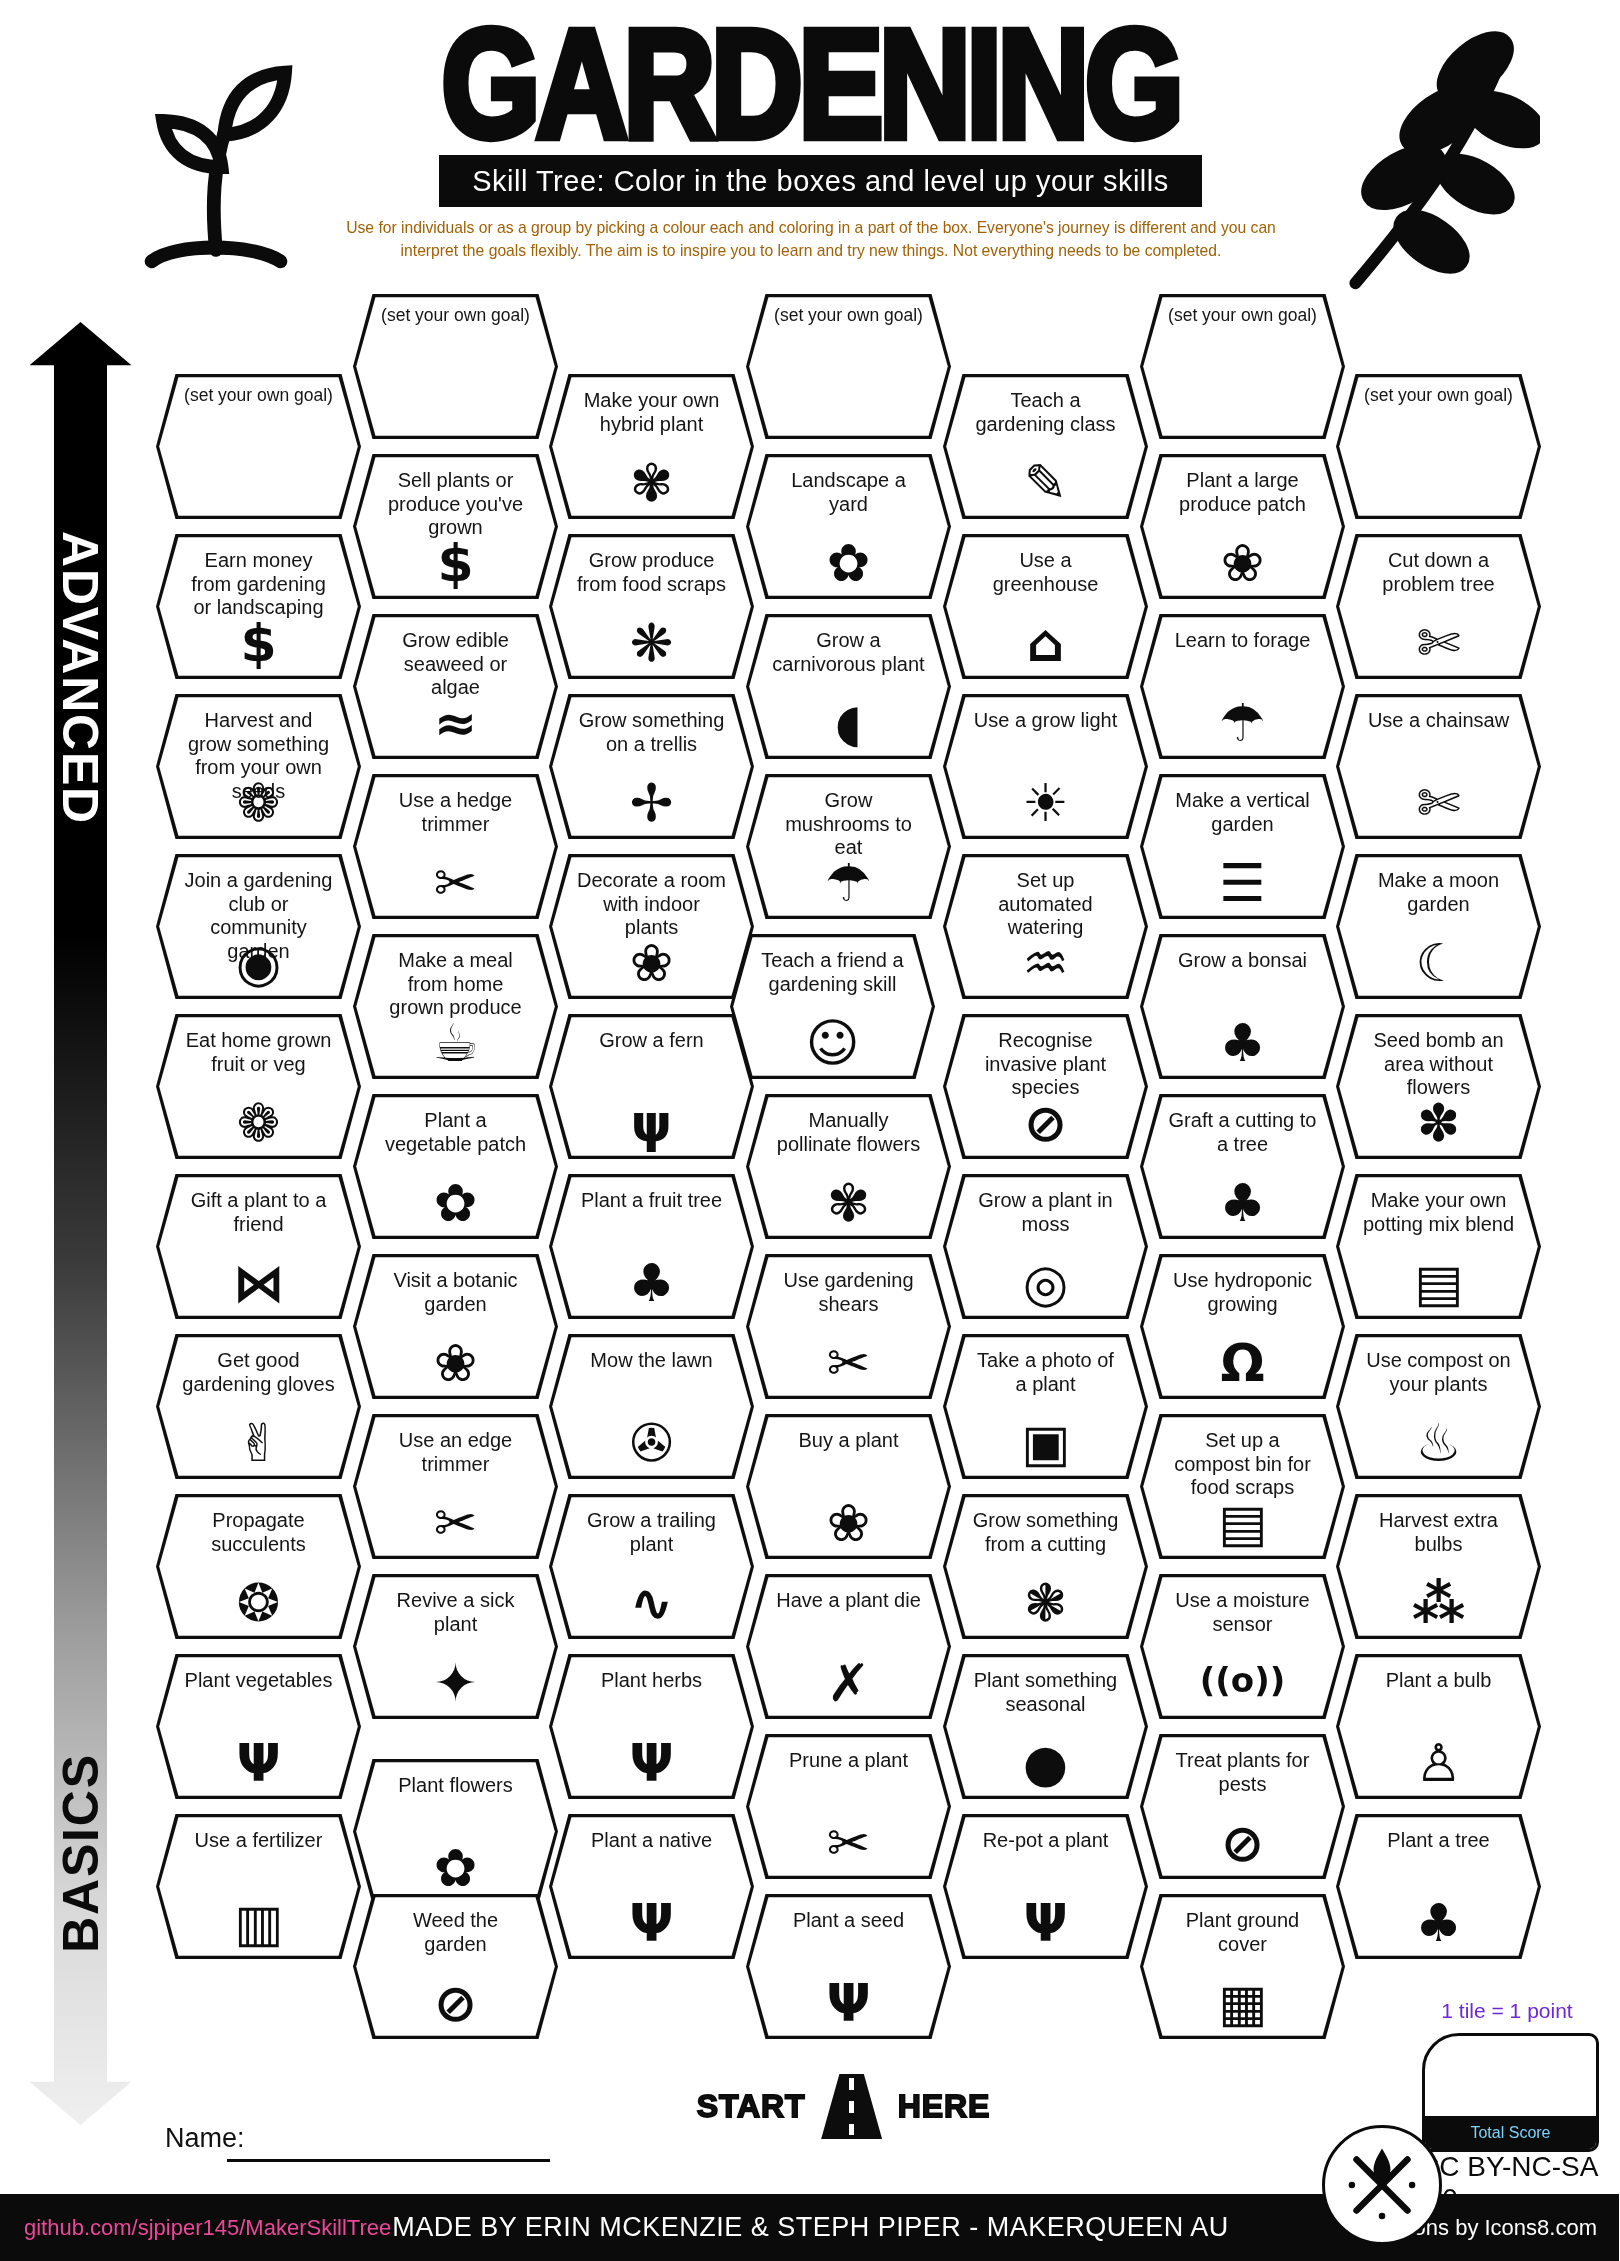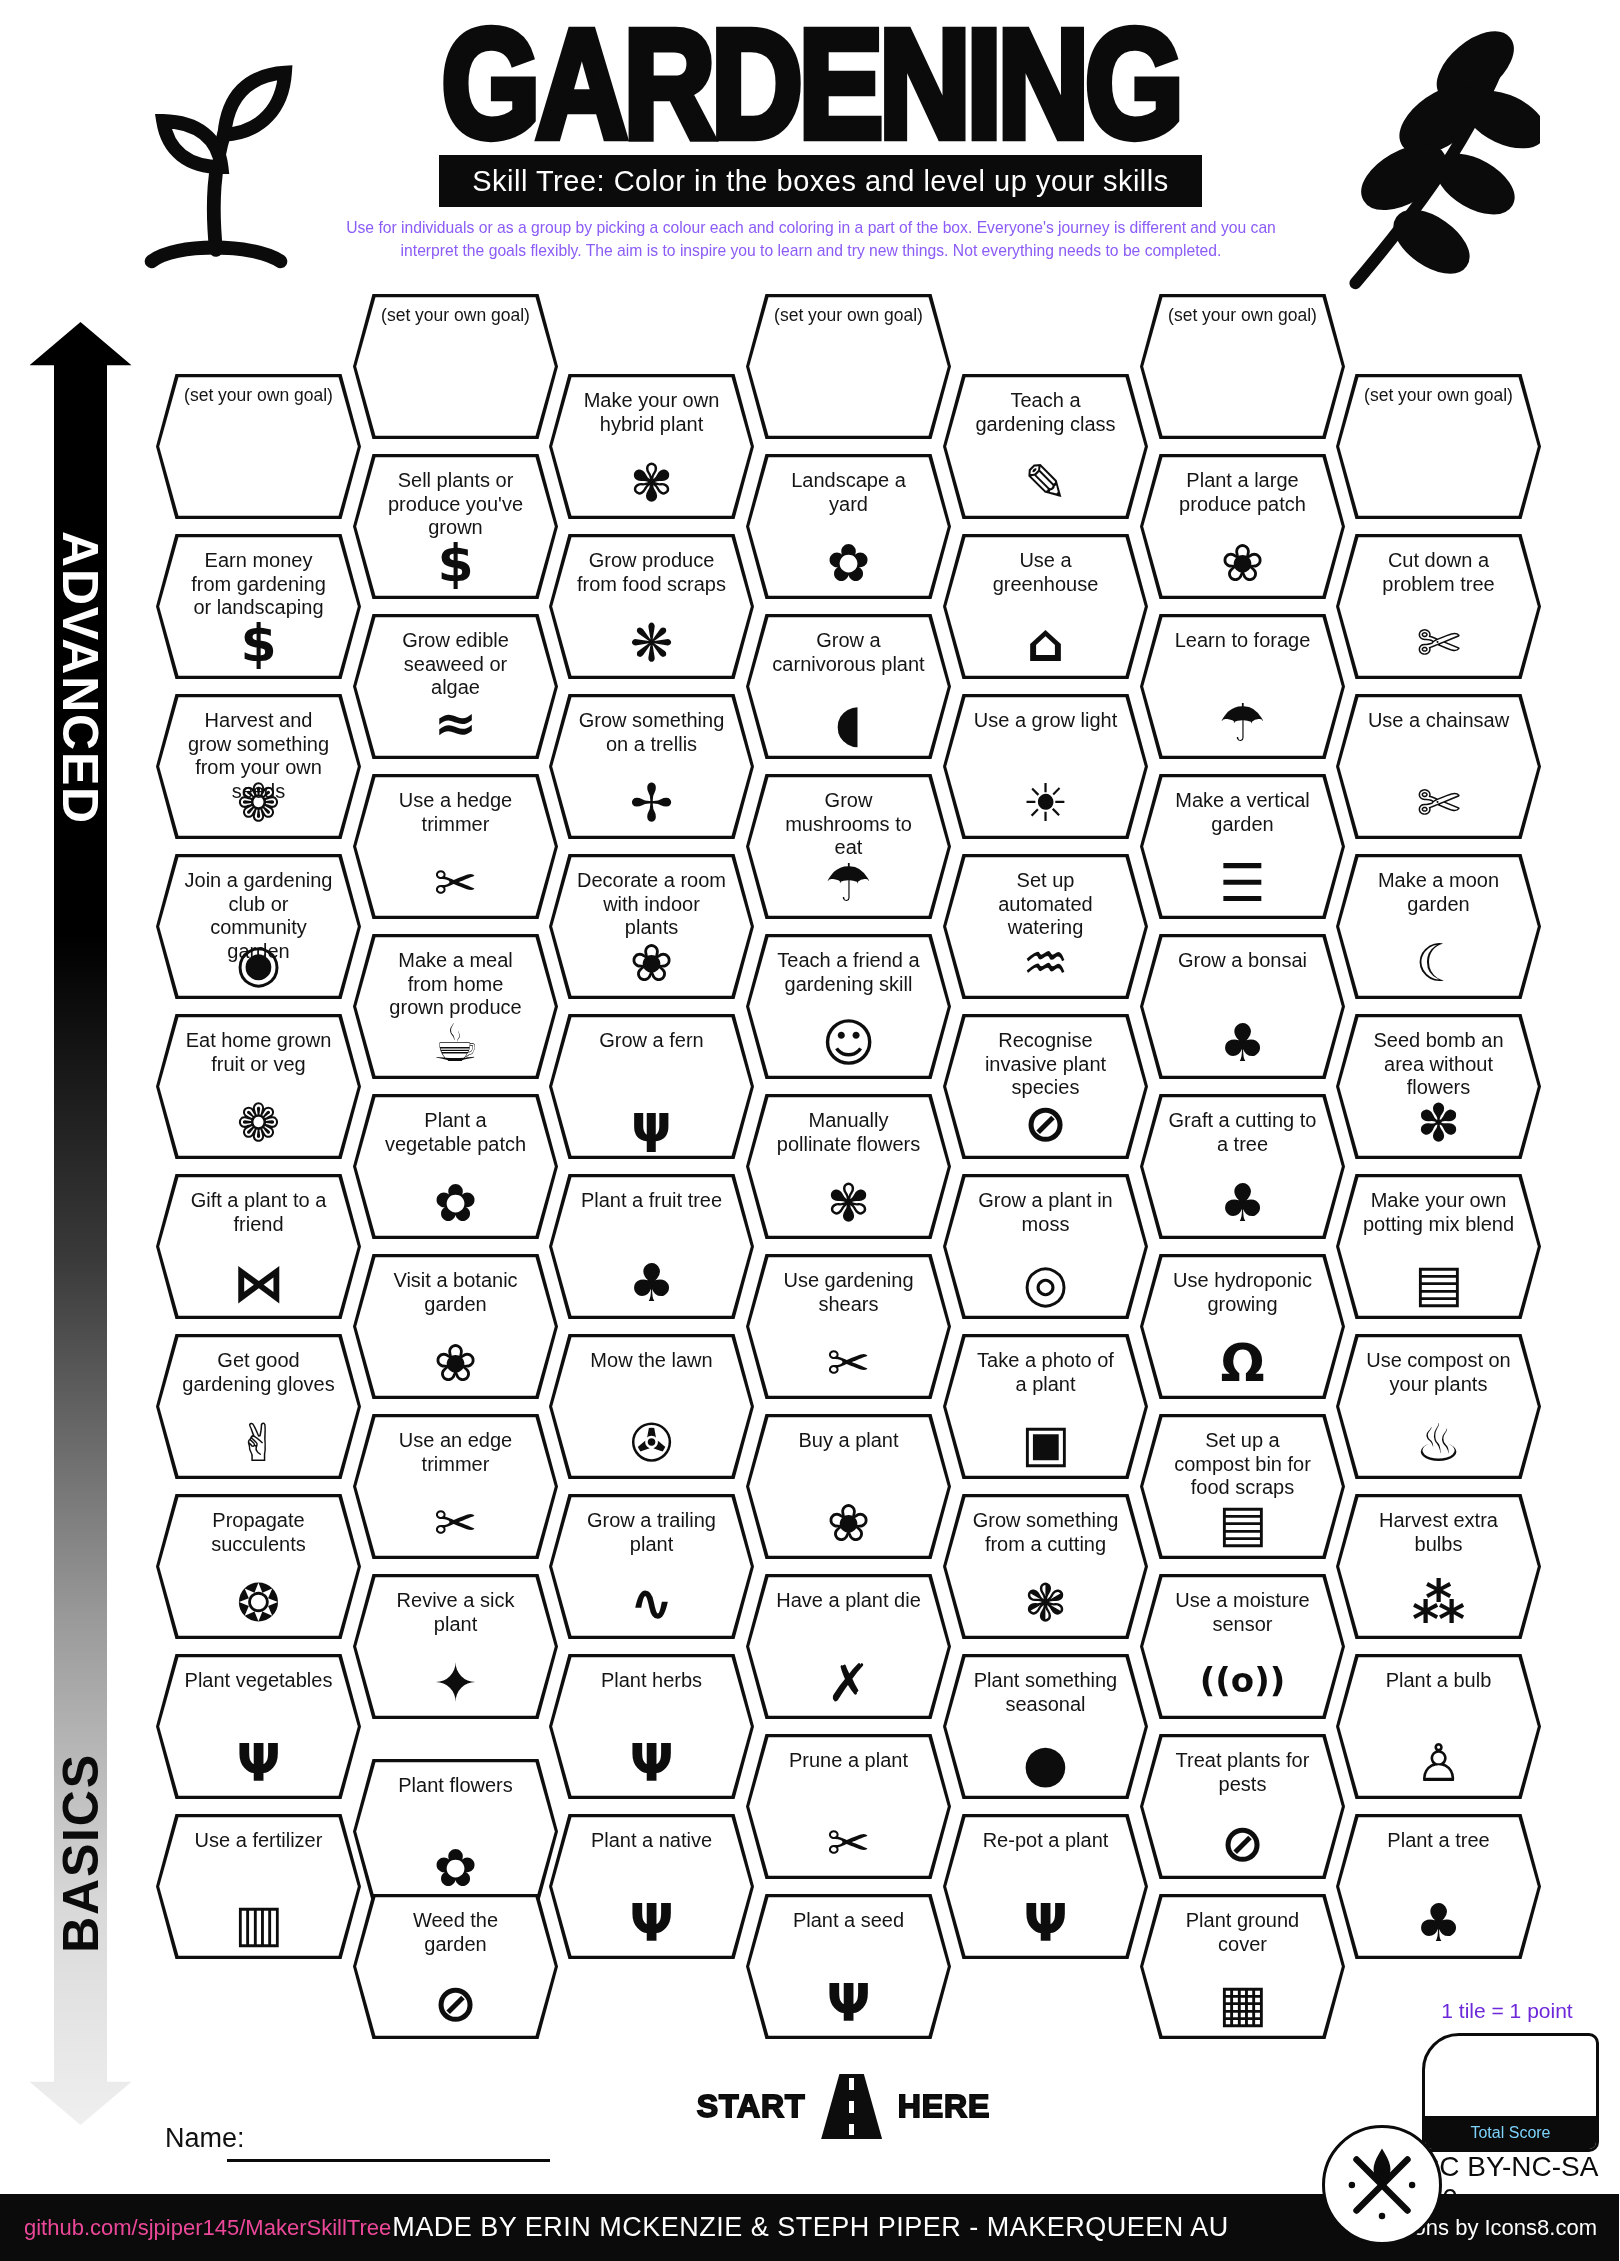--- a/index.html
+++ b/index.html
@@ -7,21 +7,21 @@
   #canvas{position:absolute;inset:0;width:1619px;height:2261px;overflow:hidden;background:#fff;}
 
   
   .title{position:absolute;left:0;top:4.6px;width:1621px;text-align:center;
     font-size:138px;font-weight:bold;letter-spacing:-4.6px;line-height:1.02;color:#0b0b0b;
     -webkit-text-stroke:7.4px #0b0b0b;transform:scale(.92,1.12);transform-origin:center top;}
   .subtitle-bar{position:absolute;left:439px;top:155px;width:763px;height:52px;background:#0b0b0b;
     display:flex;align-items:center;justify-content:center;}
   .subtitle-bar span{color:#fff;font-size:29px;letter-spacing:0.5px;}
   .instructions{position:absolute;left:304px;top:216px;width:1014px;text-align:center;
-    font-size:15.7px;line-height:1.48;color:#8b5cf6;}
+    font-size:15.7px;line-height:1.48;color:#a16207;}
 
   
   .logo{position:absolute;}
   
   .level-arrow{position:absolute;left:29.5px;top:322px;width:102px;height:1803px;
     background:linear-gradient(180deg,#000 0%,#000 34%,#3a3a3a 52%,#9a9a9a 72%,#d9d9d9 88%,#efefef 100%);
     clip-path:polygon(50% 0,100% 2.4%,76% 2.4%,76% 97.6%,100% 97.6%,50% 100%,0 97.6%,24% 97.6%,24% 2.4%,0 2.4%);}
   .axis-word{position:absolute;left:29.5px;width:102px;display:flex;align-items:center;justify-content:center;}
   .axis-word span{font-size:50px;font-weight:bold;letter-spacing:1.8px;white-space:nowrap;}
   .axis-advanced{top:378px;height:599px;}
@@ -269,21 +269,21 @@
           <div class="hex-label">Make a moon garden</div>
           <div class="hex-icon">☾</div>
         </div>
       </div>
       <div class="hex" style="left: 353px; top: 934px;">
         <div class="hex-in">
           <div class="hex-label">Make a meal from home grown produce</div>
           <div class="hex-icon">☕</div>
         </div>
       </div>
-      <div class="hex" style="left: 746px; top: 934px;">
+      <div class="hex" style="left: 730px; top: 934px;">
         <div class="hex-in">
           <div class="hex-label">Teach a friend a gardening skill</div>
           <div class="hex-icon">☺</div>
         </div>
       </div>
       <div class="hex" style="left: 1140px; top: 934px;">
         <div class="hex-in">
           <div class="hex-label">Grow a bonsai</div>
           <div class="hex-icon">♣</div>
         </div>

